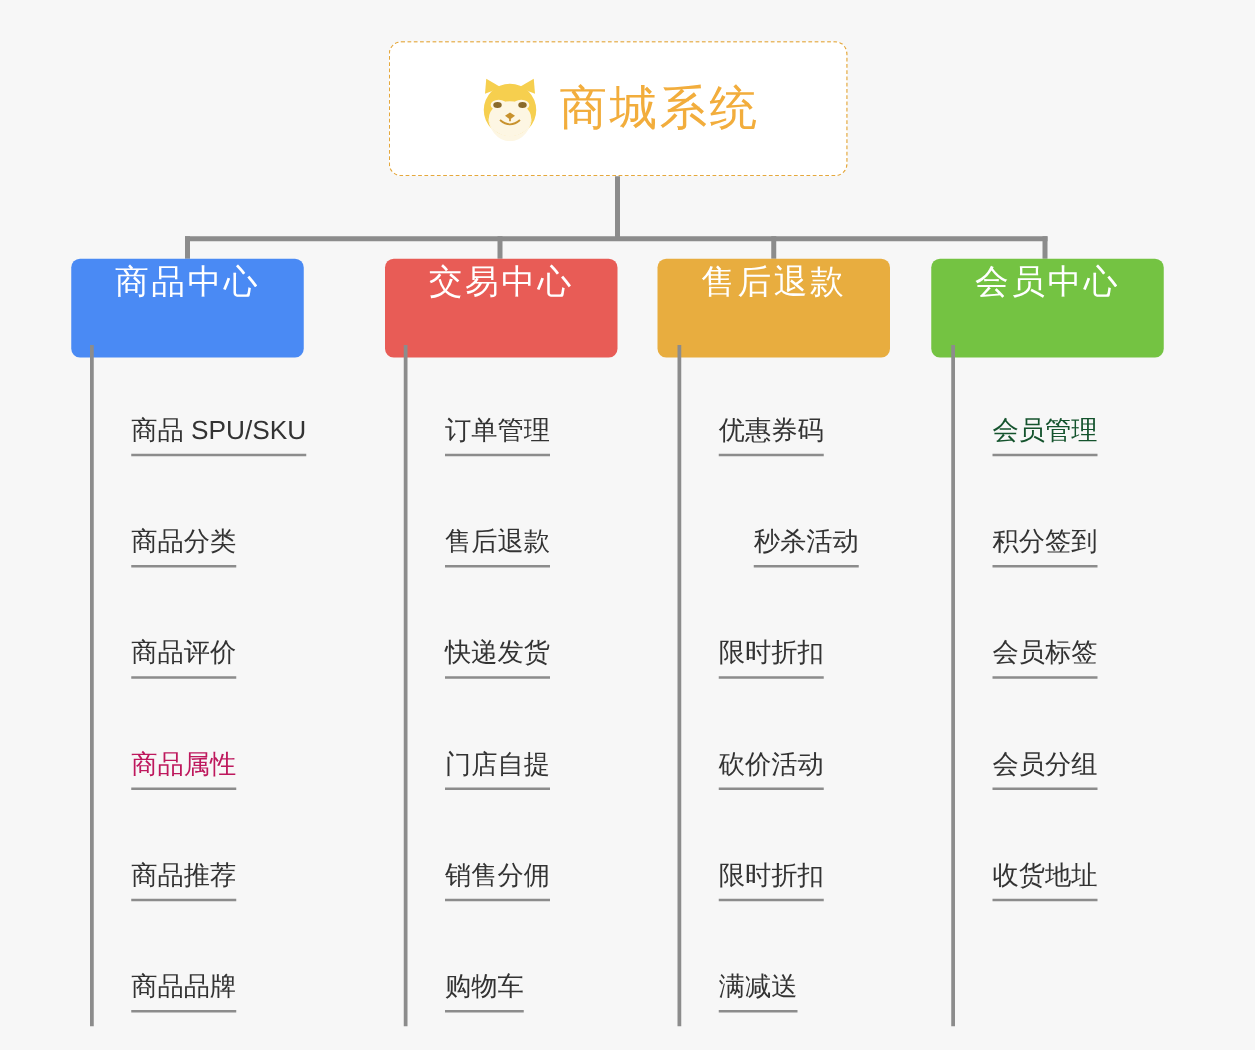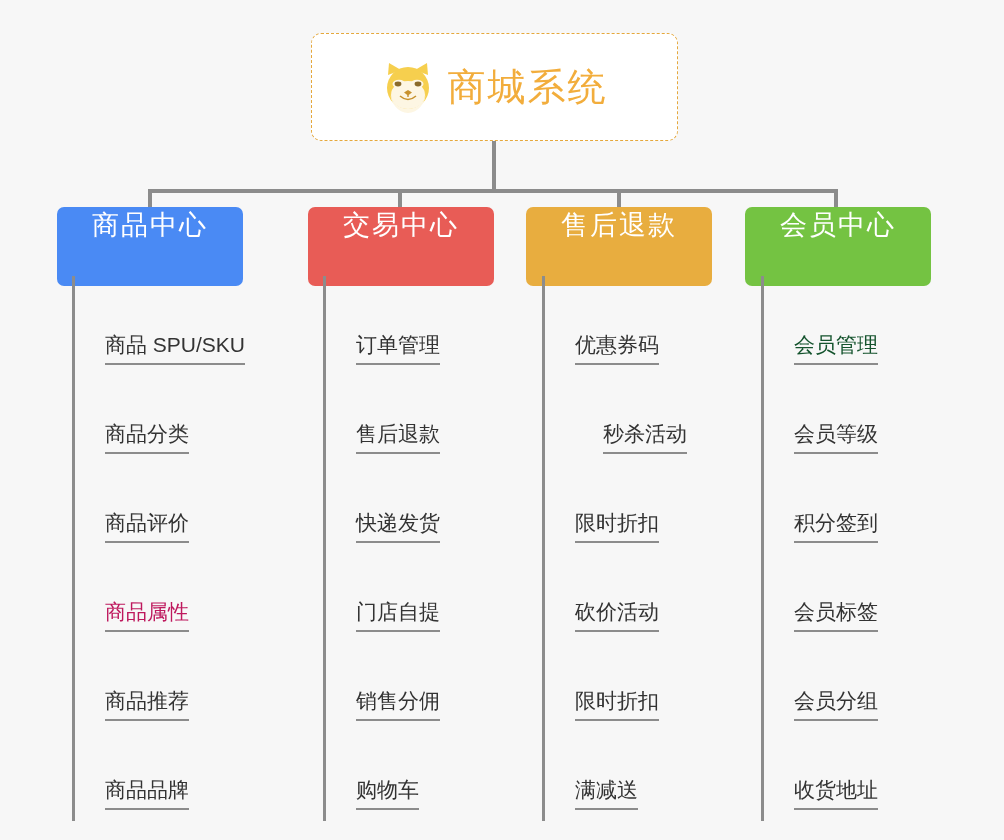--- a/index.html
+++ b/index.html
@@ -222,23 +222,20 @@
         <span class="leaf-label" style="color: rgb(51, 51, 51); border-bottom-color: rgb(140, 140, 140);">满减送</span>
       </div>
   </div>
 
   <div class="leaf-col" style="left:750px;">
     <div class="spine" style="height: 545px; background: rgb(140, 140, 140);"></div>
     <div class="leaf-item">
         <span class="leaf-label" style="color: #14532d; border-bottom-color: rgb(140, 140, 140);">会员管理</span>
       </div>
     <div class="leaf-item">
-        <span class="leaf-label" style="color: rgb(51, 51, 51); border-bottom-color: rgb(140, 140, 140);">会员等级</span>
-      </div>
-    <div class="leaf-item">
         <span class="leaf-label" style="color: rgb(51, 51, 51); border-bottom-color: rgb(140, 140, 140);">积分签到</span>
       </div>
     <div class="leaf-item">
         <span class="leaf-label" style="color: rgb(51, 51, 51); border-bottom-color: rgb(140, 140, 140);">会员标签</span>
       </div>
     <div class="leaf-item">
         <span class="leaf-label" style="color: rgb(51, 51, 51); border-bottom-color: rgb(140, 140, 140);">会员分组</span>
       </div>
     <div class="leaf-item">
         <span class="leaf-label" style="color: rgb(51, 51, 51); border-bottom-color: rgb(140, 140, 140);">收货地址</span>

